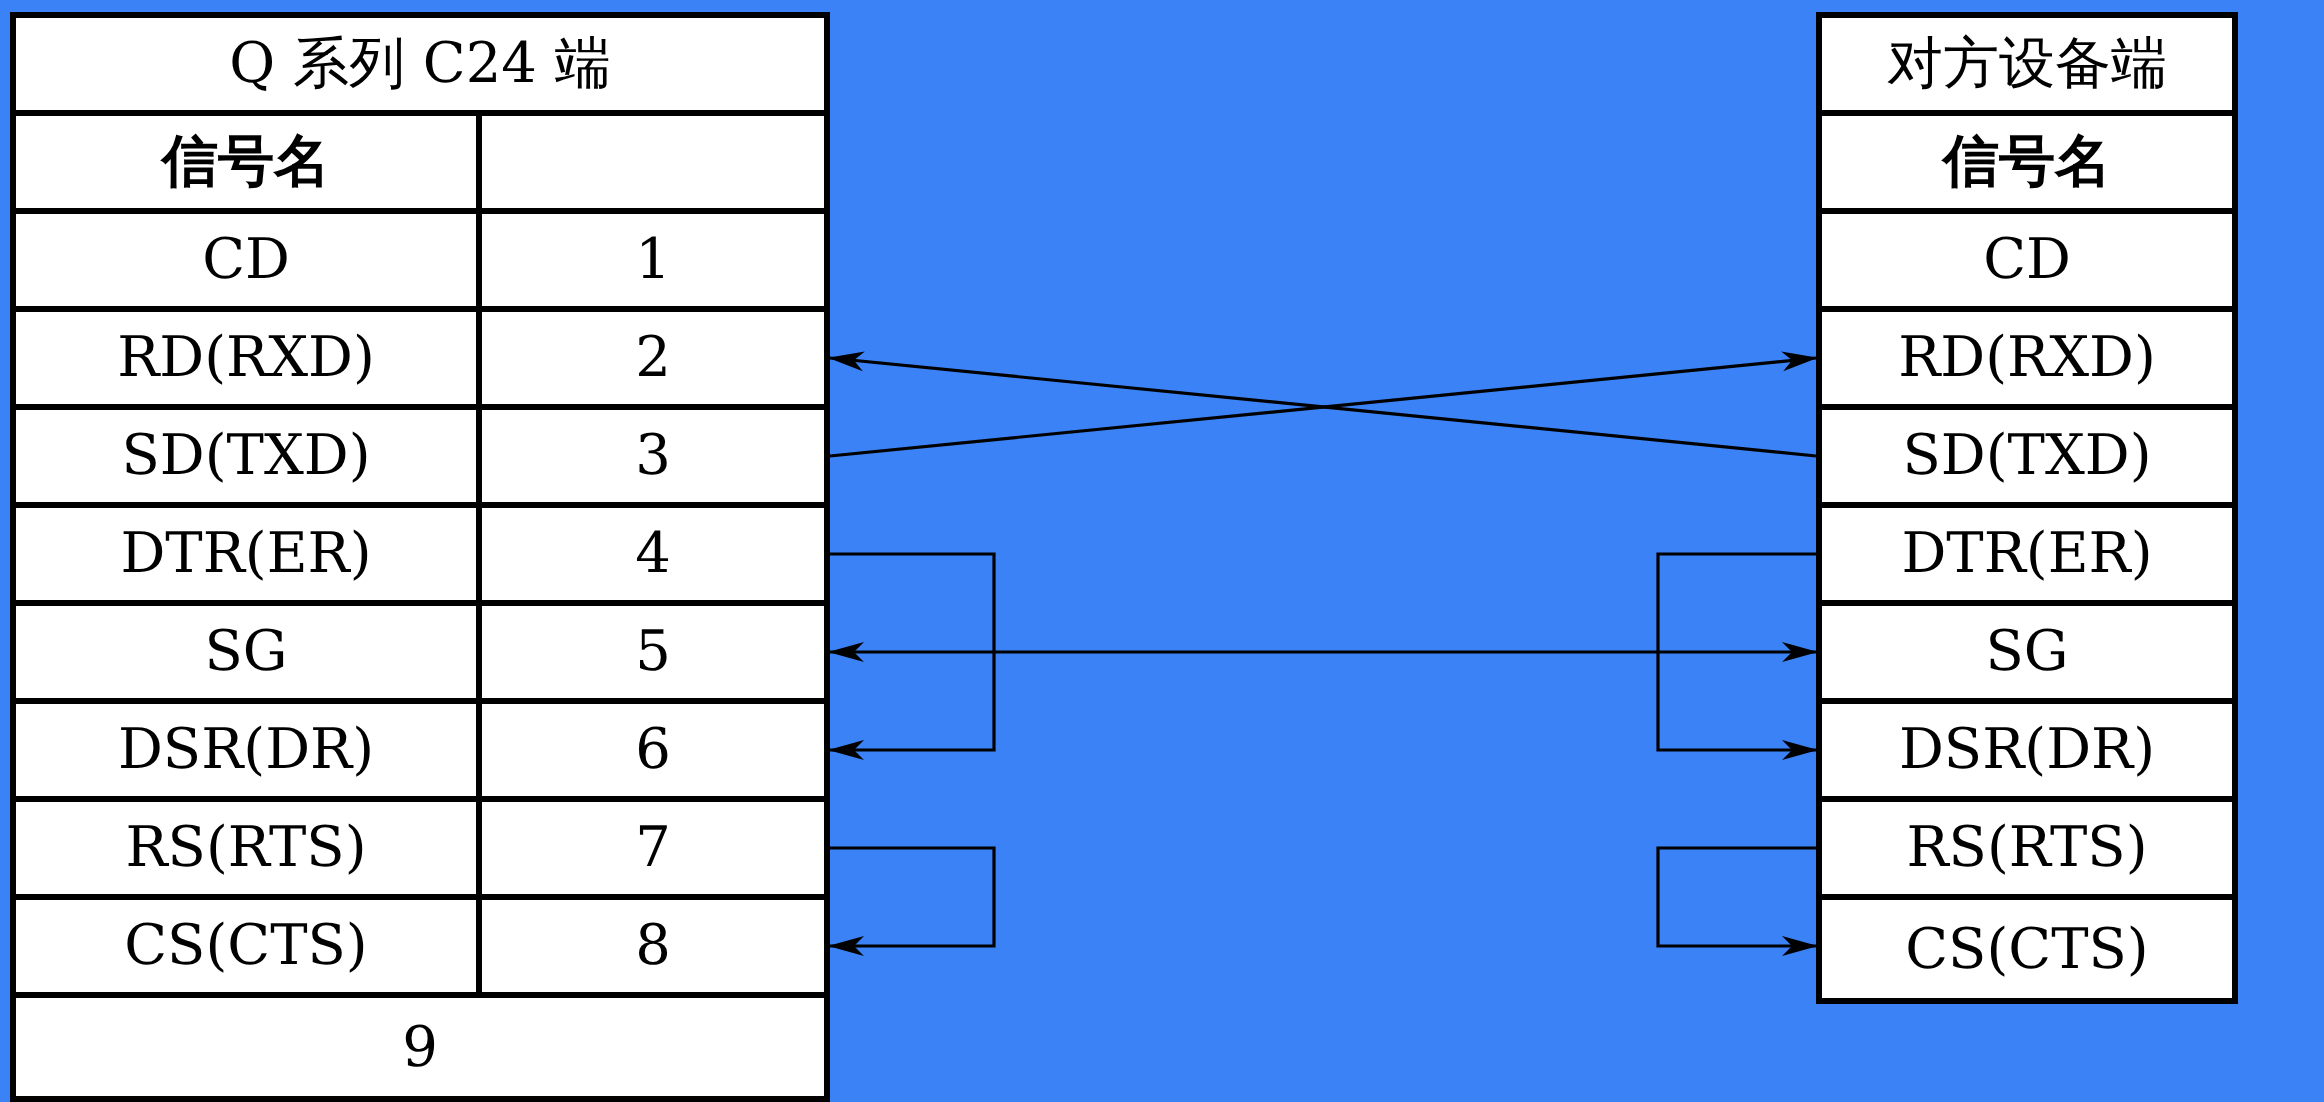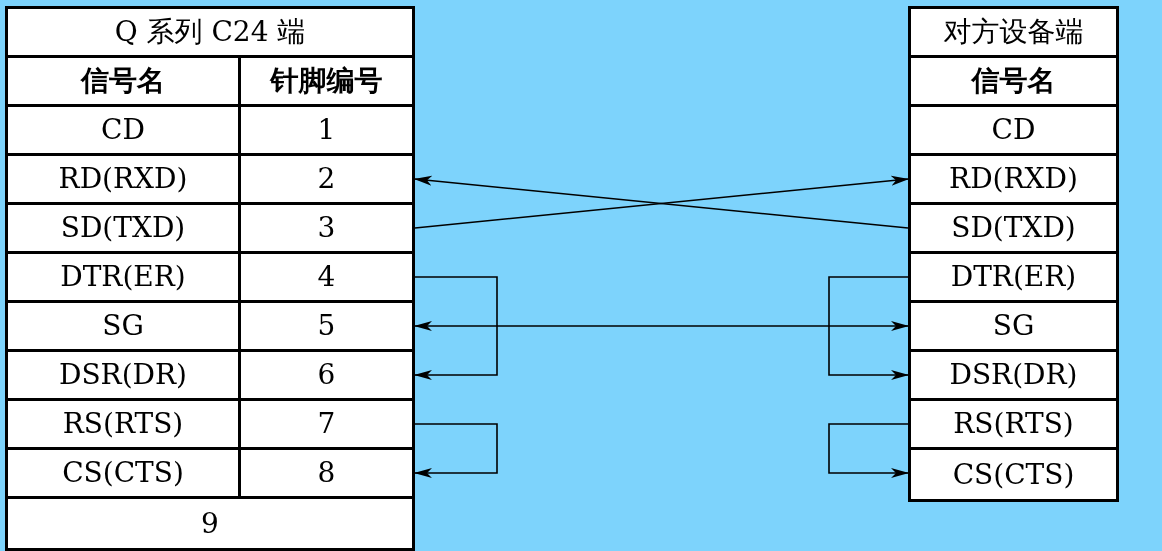--- a/index.html
+++ b/index.html
@@ -1,17 +1,17 @@
 <!DOCTYPE html>
 <html><head>
 <meta charset="utf-8">
 <style>
   html,body{margin:0;padding:0;background:#ffffff}
   #stage{
-    position:relative;width:1162px;height:551px;background:#7dd3fc;
+    position:relative;width:1162px;height:551px;background:#3b82f6;
     font-family:"DejaVu Serif","Liberation Serif",serif;color:#000000;overflow:hidden;
   }
   .tbl{position:absolute;top:6px;border:3px solid #000;box-sizing:border-box;background:#fff}
   #left-table{left:5px;width:410px}
   #right-table{left:908px;width:211px}
   .row{
     height:49px;box-sizing:border-box;border-bottom:3px solid #000;
     display:flex;align-items:stretch;font-size:28px;line-height:1;
   }
   .row:last-child{border-bottom:none}
@@ -28,21 +28,20 @@
 </style>
 </head>
 <body>
 
 <div id="stage">
 
   <div class="tbl" id="left-table">
     <div class="row title">Q 系列 C24 端</div>
     <div class="row header">
       <div class="cell sig">信号名</div>
-      <div class="cell pin">针脚编号</div>
     </div>
 
   <div class="row data">
         <div class="cell sig">CD</div>
         <div class="cell pin">1</div>
       </div>
       <div class="row data">
         <div class="cell sig">RD(RXD)</div>
         <div class="cell pin">2</div>
       </div>

